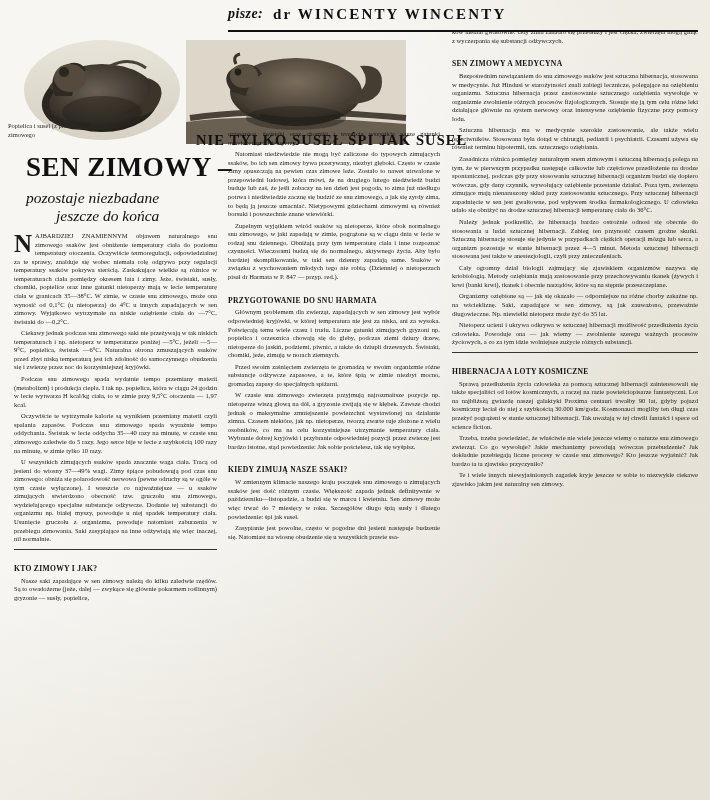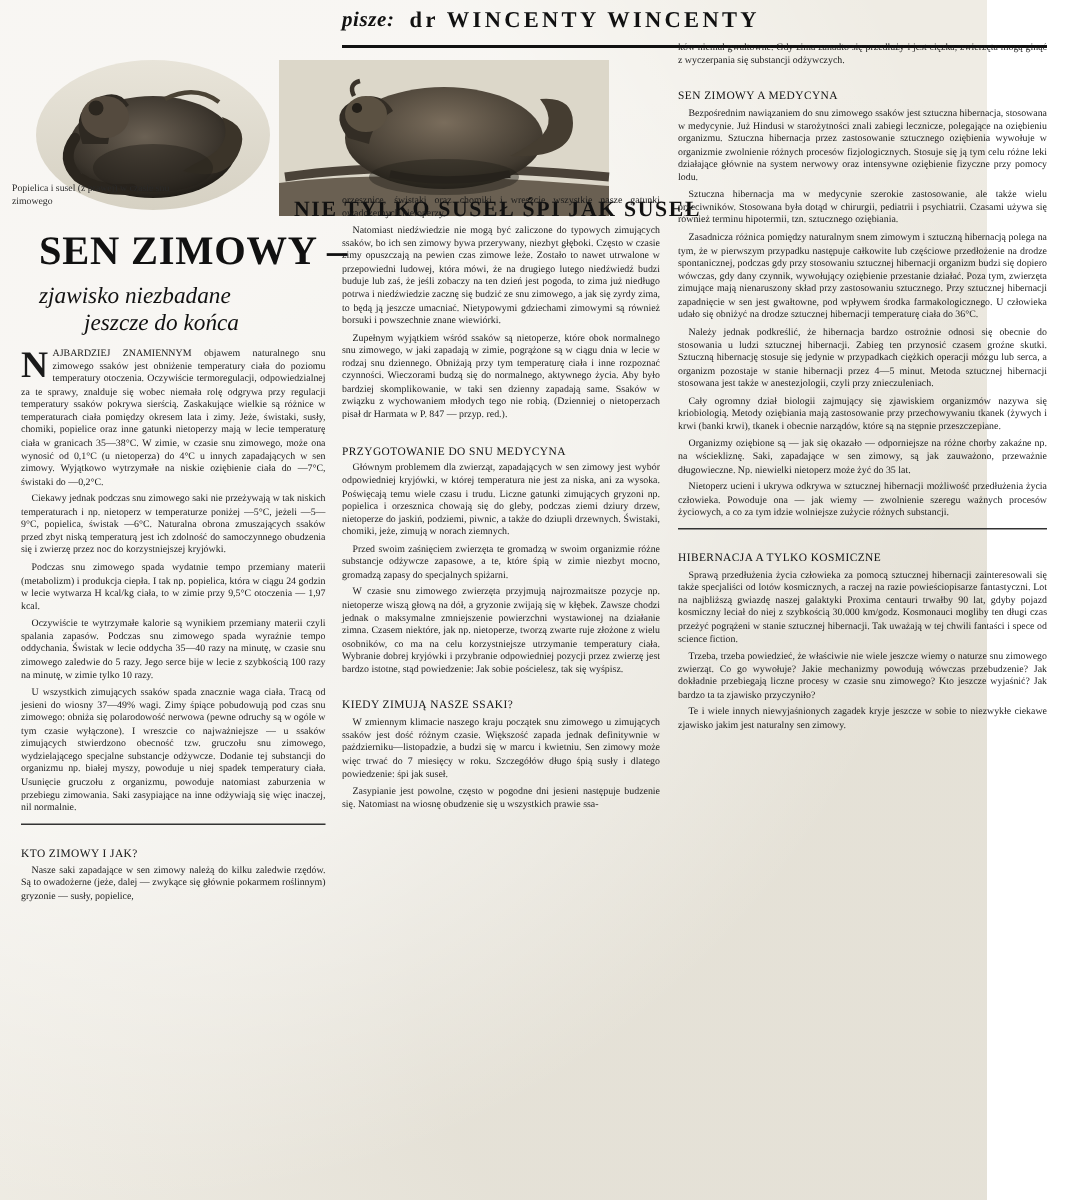--- a/index.html
+++ b/index.html
@@ -9,21 +9,21 @@
   }
   body {
     width: 710px;
     height: 800px;
     overflow: hidden;
     font-family: "Liberation Serif", serif;
     color: #1a1a1a;
   }
   .page {
     position: relative;
-    width: 658px;
+    width: 710px;
     height: 800px;
     background: #efece4;
     background-image:
       radial-gradient(circle at 12% 30%, rgba(255,255,255,0.55) 0 40%, rgba(0,0,0,0) 70%),
       radial-gradient(circle at 80% 80%, rgba(210,205,190,0.35) 0 30%, rgba(0,0,0,0) 70%);
   }
   
   .byline {
     position: absolute;
     left: 228px;
@@ -113,21 +113,21 @@
     color: #1a1a1a;
     hyphens: auto;
   }
   .col p { margin: 0 0 3px 0; text-indent: 7px; }
   .col p.noind { text-indent: 0; }
   .col1 { left: 14px; top: 232px; width: 203px; }
   .col2 { left: 228px; top: 130px; width: 212px; }
   .col3 { left: 452px; top: 28px; width: 246px; }
   .sechead {
     font-size: 7.6px;
-    font-weight: normal;
+    font-weight: bold;
     letter-spacing: 0.3px;
     margin: 14px 0 3px 0;
     text-indent: 0;
     color: #111;
   }
   .rule {
     border-top: 1px solid #333;
     margin: 5px 0 4px 0;
     height: 0;
   }
@@ -195,59 +195,59 @@
         <ellipse cx="286" cy="92" rx="50" ry="12" fill="#221e18" opacity="0.45"></ellipse>
       </g>
     </svg>
   </div>
 
   <div class="caption-left">Popielica i susel (z prawej) w czasie snu zimowego</div>
   <div class="headline-susel">NIE TYLKO SUSEŁ ŚPI JAK SUSEŁ</div>
 
   <div class="title-block">
     <div class="title-main">SEN ZIMOWY –</div>
-    <div class="title-sub1">zjawisko niezbadane</div>
+    <div class="title-sub1">pozostaje niezbadane</div>
     <div class="title-sub2">jeszcze do końca</div>
   </div>
 
   <div class="col col1">
     <p class="noind"><span class="dropcap">N</span><span>AJBARDZIEJ ZNAMIENNYM objawem naturalnego snu zimowego ssaków jest obniżenie temperatury ciała do poziomu temperatury otoczenia. Oczywiście termoregulacji, odpowiedzialnej za te sprawy, znalduje się wobec niemała rolę odgrywa przy regulacji temperatury ssaków pokrywa sierścią. Zaskakujące wielkie są różnice w temperaturach ciała pomiędzy okresem lata i zimy. Jeże, świstaki, susły, chomiki, popielice oraz inne gatunki nietoperzy mają w lecie temperaturę ciała w granicach 35—38°C. W zimie, w czasie snu zimowego, może ona wynosić od 0,1°C (u nietoperza) do 4°C u innych zapadających w sen zimowy. Wyjątkowo wytrzymałe na niskie oziębienie ciała do —7°C, świstaki do —0,2°C.</span></p>
     <p>Ciekawy jednak podczas snu zimowego saki nie przeżywają w tak niskich temperaturach i np. nietoperz w temperaturze poniżej —5°C, jeżeli —5—9°C, popielica, świstak —6°C. Naturalna obrona zmuszających ssaków przed zbyt niską temperaturą jest ich zdolność do samoczynnego obudzenia się i zwierzę przez noc do korzystniejszej kryjówki.</p>
     <p>Podczas snu zimowego spada wydatnie tempo przemiany materii (metabolizm) i produkcja ciepła. I tak np. popielica, która w ciągu 24 godzin w lecie wytwarza H kcal/kg ciała, to w zimie przy 9,5°C otoczenia — 1,97 kcal.</p>
     <p>Oczywiście te wytrzymałe kalorie są wynikiem przemiany materii czyli spalania zapasów. Podczas snu zimowego spada wyraźnie tempo oddychania. Świstak w lecie oddycha 35—40 razy na minutę, w czasie snu zimowego zaledwie do 5 razy. Jego serce bije w lecie z szybkością 100 razy na minutę, w zimie tylko 10 razy.</p>
     <p>U wszystkich zimujących ssaków spada znacznie waga ciała. Tracą od jesieni do wiosny 37—49% wagi. Zimy śpiące pobudowują pod czas snu zimowego: obniża się polarodowość nerwowa (pewne odruchy są w ogóle w tym czasie wyłączone). I wreszcie co najważniejsze — u ssaków zimujących stwierdzono obecność tzw. gruczołu snu zimowego, wydzielającego specjalne substancje odżywcze. Dodanie tej substancji do organizmu np. białej myszy, powoduje u niej spadek temperatury ciała. Usunięcie gruczołu z organizmu, powoduje natomiast zaburzenia w przebiegu zimowania. Saki zasypiające na inne odżywiają się więc inaczej, nil normalnie.</p>
     <div class="rule"></div>
     <div class="sechead">KTO ZIMOWY I JAK?</div>
     <p>Nasze saki zapadające w sen zimowy należą do kilku zaledwie rzędów. Są to owadożerne (jeże, dalej — zwykące się głównie pokarmem roślinnym) gryzonie — susły, popielice,</p>
   </div>
 
   <div class="col col2">
     <p class="noind">orzesznice, świstaki oraz chomiki i wreszcie wszystkie nasze gatunki owadożernych nietoperzy.</p>
     <p>Natomiast niedźwiedzie nie mogą być zaliczone do typowych zimujących ssaków, bo ich sen zimowy bywa przerywany, niezbyt głęboki. Często w czasie zimy opuszczają na pewien czas zimowe leże. Zostało to nawet utrwalone w przepowiedni ludowej, która mówi, że na drugiego lutego niedźwiedź budzi buduje lub zaś, że jeśli zobaczy na ten dzień jest pogoda, to zima już niedługo potrwa i niedźwiedzie zacznę się budzić ze snu zimowego, a jak się zyrdy zima, to będą ją jeszcze umacniać. Nietypowymi gdziechami zimowymi są również borsuki i powszechnie znane wiewiórki.</p>
     <p>Zupełnym wyjątkiem wśród ssaków są nietoperze, które obok normalnego snu zimowego, w jaki zapadają w zimie, pogrążone są w ciągu dnia w lecie w rodzaj snu dziennego. Obniżają przy tym temperaturę ciała i inne rozpoznać czynności. Wieczorami budzą się do normalnego, aktywnego życia. Aby było bardziej skomplikowanie, w taki sen dzienny zapadają same. Ssaków w związku z wychowaniem młodych tego nie robią. (Dzienniej o nietoperzach pisał dr Harmata w P. 847 — przyp. red.).</p>
     <p></p>
-    <div class="sechead">PRZYGOTOWANIE DO SNU MEDYCYNA</div>
+    <div class="sechead">PRZYGOTOWANIE DO SNU HARMATA</div>
     <p>Głównym problemem dla zwierząt, zapadających w sen zimowy jest wybór odpowiedniej kryjówki, w której temperatura nie jest za niska, ani za wysoka. Poświęcają temu wiele czasu i trudu. Liczne gatunki zimujących gryzoni np. popielica i orzesznica chowają się do gleby, podczas ziemi dziury drzew, nietoperze do jaskiń, podziemi, piwnic, a także do dziupli drzewnych. Świstaki, chomiki, jeże, zimują w norach ziemnych.</p>
     <p>Przed swoim zaśnięciem zwierzęta te gromadzą w swoim organizmie różne substancje odżywcze zapasowe, a te, które śpią w zimie niezbyt mocno, gromadzą zapasy do specjalnych spiżarni.</p>
     <p>W czasie snu zimowego zwierzęta przyjmują najrozmaitsze pozycje np. nietoperze wiszą głową na dół, a gryzonie zwijają się w kłębek. Zawsze chodzi jednak o maksymalne zmniejszenie powierzchni wystawionej na działanie zimna. Czasem niektóre, jak np. nietoperze, tworzą zwarte ruje złożone z wielu osobników, co ma na celu korzystniejsze utrzymanie temperatury ciała. Wybranie dobrej kryjówki i przybranie odpowiedniej pozycji przez zwierzę jest bardzo istotne, stąd powiedzenie: Jak sobie pościelesz, tak się wyśpisz.</p>
     <div class="sechead">KIEDY ZIMUJĄ NASZE SSAKI?</div>
     <p>W zmiennym klimacie naszego kraju początek snu zimowego u zimujących ssaków jest dość różnym czasie. Większość zapada jednak definitywnie w październiku—listopadzie, a budzi się w marcu i kwietniu. Sen zimowy może więc trwać do 7 miesięcy w roku. Szczegółów długo śpią susły i dlatego powiedzenie: śpi jak suseł.</p>
     <p>Zasypianie jest powolne, często w pogodne dni jesieni następuje budzenie się. Natomiast na wiosnę obudzenie się u wszystkich prawie ssa-</p>
   </div>
 
   <div class="col col3">
     <p class="noind">ków niemal gwałtowne. Gdy zima zanadto się przedłuży i jest cięzka, zwierzęta mogą ginąć z wyczerpania się substancji odżywczych.</p>
     <div class="sechead">SEN ZIMOWY A MEDYCYNA</div>
     <p>Bezpośrednim nawiązaniem do snu zimowego ssaków jest sztuczna hibernacja, stosowana w medycynie. Już Hindusi w starożytności znali zabiegi lecznicze, polegające na oziębieniu organizmu. Sztuczna hibernacja przez zastosowanie sztucznego oziębienia wywołuje w organizmie zwolnienie różnych procesów fizjologicznych. Stosuje się ją tym celu różne leki działające głównie na system nerwowy oraz intensywne oziębienie fizyczne przy pomocy lodu.</p>
     <p>Sztuczna hibernacja ma w medycynie szerokie zastosowanie, ale także wielu przeciwników. Stosowana była dotąd w chirurgii, pediatrii i psychiatrii. Czasami używa się również terminu hipotermii, tzn. sztucznego oziębiania.</p>
     <p>Zasadnicza różnica pomiędzy naturalnym snem zimowym i sztuczną hibernacją polega na tym, że w pierwszym przypadku następuje całkowite lub częściowe przedłożenie na drodze spontanicznej, podczas gdy przy stosowaniu sztucznej hibernacji organizm budzi się dopiero wówczas, gdy dany czynnik, wywołujący oziębienie przestanie działać. Poza tym, zwierzęta zimujące mają nienaruszony skład przy zastosowaniu sztucznego. Przy sztucznej hibernacji zapadnięcie w sen jest gwałtowne, pod wpływem środka farmakologicznego. U człowieka udało się obniżyć na drodze sztucznej hibernacji temperaturę ciała do 36°C.</p>
     <p>Należy jednak podkreślić, że hibernacja bardzo ostrożnie odnosi się obecnie do stosowania u ludzi sztucznej hibernacji. Zabieg ten przynosić czasem groźne skutki. Sztuczną hibernację stosuje się jedynie w przypadkach ciężkich operacji mózgu lub serca, a organizm pozostaje w stanie hibernacji przez 4—5 minut. Metoda sztucznej hibernacji stosowana jest także w anestezjologii, czyli przy znieczuleniach.</p>
     <p>Cały ogromny dział biologii zajmujący się zjawiskiem organizmów nazywa się kriobiologią. Metody oziębiania mają zastosowanie przy przechowywaniu tkanek (żywych i krwi (banki krwi), tkanek i obecnie narządów, które są na stępnie przeszczepiane.</p>
     <p>Organizmy oziębione są — jak się okazało — odporniejsze na różne chorby zakaźne np. na wściekliznę. Saki, zapadające w sen zimowy, są jak zauważono, przeważnie długowieczne. Np. niewielki nietoperz może żyć do 35 lat.</p>
     <p>Nietoperz ucieni i ukrywa odkrywa w sztucznej hibernacji możliwość przedłużenia życia człowieka. Powoduje ona — jak wiemy — zwolnienie szeregu ważnych procesów życiowych, a co za tym idzie wolniejsze zużycie różnych substancji.</p>
     <div class="rule"></div>
-    <div class="sechead">HIBERNACJA A TYLKO KOSMICZNE</div>
+    <div class="sechead">HIBERNACJA A LOTY KOSMICZNE</div>
     <p>Sprawą przedłużenia życia człowieka za pomocą sztucznej hibernacji zainteresowali się także specjaliści od lotów kosmicznych, a raczej na razie powieściopisarze fantastyczni. Lot na najbliższą gwiazdę naszej galaktyki Proxima centauri trwałby 90 lat, gdyby pojazd kosmiczny leciał do niej z szybkością 30.000 km/godz. Kosmonauci mogliby ten długi czas przeżyć pogrążeni w stanie sztucznej hibernacji. Tak uważają w tej chwili fantaści i spece od science fiction.</p>
     <p>Trzeba, trzeba powiedzieć, że właściwie nie wiele jeszcze wiemy o naturze snu zimowego zwierząt. Co go wywołuje? Jakie mechanizmy powodują wówczas przebudzenie? Jak dokładnie przebiegają liczne procesy w czasie snu zimowego? Kto jeszcze wyjaśnić? Jak bardzo ta ta zjawisko przyczyniło?</p>
     <p>Te i wiele innych niewyjaśnionych zagadek kryje jeszcze w sobie to niezwykłe ciekawe zjawisko jakim jest naturalny sen zimowy.</p>
   </div>
 
 </div>
 
 </body></html>

